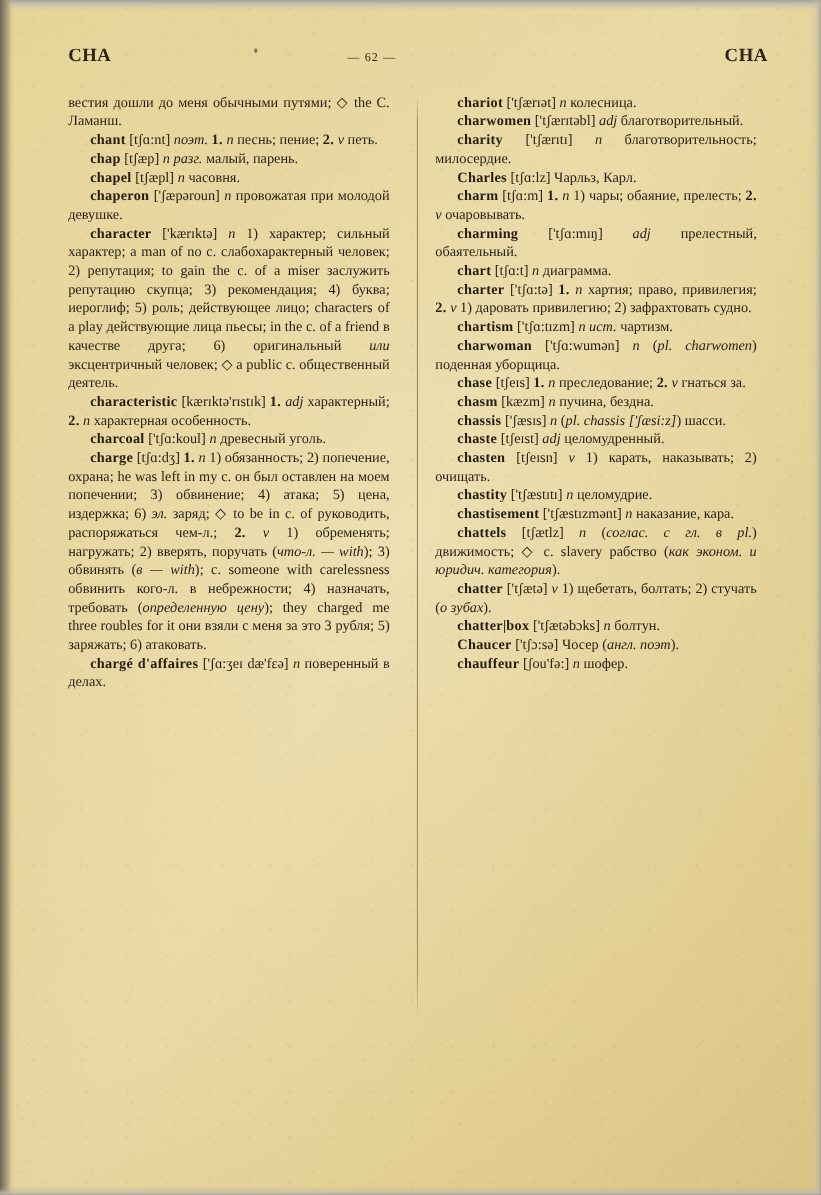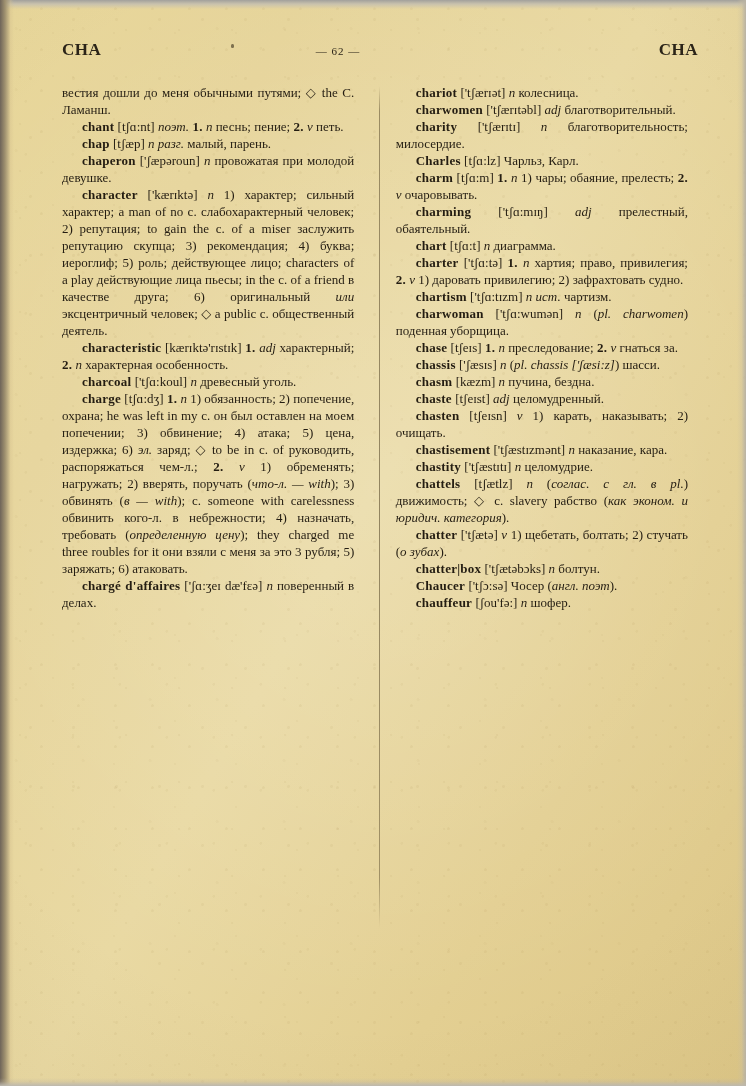--- a/index.html
+++ b/index.html
@@ -171,20 +171,21 @@
     <span class="rh-center">— 62 —</span>
     <span class="rh-side">CHA</span>
   </div>
 
   <div class="columns">
 
     <div class="col col-left">
       <p class="entry cont">вестия дошли до меня обычными путями; <span class="dia">◇</span> the C. Ламанш.</p>
       <p class="entry"><b>chant</b>  [tʃɑ:nt] <i>поэт.</i> <b>1.</b> <i>n</i> песнь; пение; <b>2.</b> <i>v</i> петь.</p>
       <p class="entry"><b>chap</b>  [tʃæp] <i>n</i> <i>разг.</i> малый, парень.</p>
+      <p class="entry"><b>chapel</b>  [tʃæpl] <i>n</i> часовня.</p>
       <p class="entry"><b>chaperon</b>  ['ʃæpəroun] <i>n</i> провожатая при молодой девушке.</p>
       <p class="entry"><b>character</b>  ['kærɪktə] <i>n</i> 1) характер; сильный характер; a man of no c. слабохарактерный человек; 2) репутация; to gain the c. of a miser заслужить репутацию скупца; 3) рекомендация; 4) буква; иероглиф; 5) роль; действующее лицо; characters of a play действующие лица пьесы; in the c. of a friend в качестве друга; 6) оригинальный <i>или</i> эксцентричный человек; <span class="dia">◇</span> a public c. общественный деятель.</p>
       <p class="entry"><b>characteristic</b>  [kærɪktə'rɪstɪk] <b>1.</b> <i>adj</i> характерный; <b>2.</b> <i>n</i> характерная особенность.</p>
       <p class="entry"><b>charcoal</b>  ['tʃɑ:koul] <i>n</i> древесный уголь.</p>
       <p class="entry"><b>charge</b>  [tʃɑ:dʒ] <b>1.</b> <i>n</i> 1) обязанность; 2) попечение, охрана; he was left in my c. он был оставлен на моем попечении; 3) обвинение; 4) атака; 5) цена, издержка; 6) <i>эл.</i> заряд; <span class="dia">◇</span> to be in c. of руководить, распоряжаться чем-л.; <b>2.</b> <i>v</i> 1) обременять; нагружать; 2) вверять, поручать (<i>что-л. — with</i>); 3) обвинять (<i>в — with</i>); c. someone with carelessness обвинить кого-л. в небрежности; 4) назначать, требовать (<i>определенную цену</i>); they charged me three roubles for it они взяли с меня за это 3 рубля; 5) заряжать; 6) атаковать.</p>
       <p class="entry"><b>chargé d'affaires</b>  ['ʃɑ:ʒeɪ dæ'fɛə] <i>n</i> поверенный в делах.</p>
     </div>
 
     <div class="gutter">
       <div class="rule"></div>
@@ -195,26 +196,26 @@
       <p class="entry"><b>charwomen</b>  ['tʃærɪtəbl] <i>adj</i> благотворительный.</p>
       <p class="entry"><b>charity</b>  ['tʃærɪtɪ] <i>n</i> благотворительность; милосердие.</p>
       <p class="entry"><b>Charles</b>  [tʃɑ:lz] Чарльз, Карл.</p>
       <p class="entry"><b>charm</b>  [tʃɑ:m] <b>1.</b> <i>n</i> 1) чары; обаяние, прелесть; <b>2.</b> <i>v</i> очаровывать.</p>
       <p class="entry"><b>charming</b>  ['tʃɑ:mɪŋ] <i>adj</i> прелестный, обаятельный.</p>
       <p class="entry"><b>chart</b>  [tʃɑ:t] <i>n</i> диаграмма.</p>
       <p class="entry"><b>charter</b>  ['tʃɑ:tə] <b>1.</b> <i>n</i> хартия; право, привилегия; <b>2.</b> <i>v</i> 1) даровать привилегию; 2) зафрахтовать судно.</p>
       <p class="entry"><b>chartism</b>  ['tʃɑ:tɪzm] <i>n</i> <i>ист.</i> чартизм.</p>
       <p class="entry"><b>charwoman</b>  ['tʃɑ:wumən] <i>n</i> (<i>pl. charwomen</i>) поденная уборщица.</p>
       <p class="entry"><b>chase</b>  [tʃeɪs] <b>1.</b> <i>n</i> преследование; <b>2.</b> <i>v</i> гнаться за.</p>
+      <p class="entry"><b>chasm</b>  [kæzm] <i>n</i> пучина, бездна.</p>
       <p class="entry"><b>chassis</b>  ['ʃæsɪs] <i>n</i> (<i>pl. chassis ['ʃæsi:z]</i>) шасси.</p>
-      <p class="entry"><b>chasm</b>  [kæzm] <i>n</i> пучина, бездна.</p>
       <p class="entry"><b>chaste</b>  [tʃeɪst] <i>adj</i> целомудренный.</p>
       <p class="entry"><b>chasten</b>  [tʃeɪsn] <i>v</i> 1) карать, наказывать; 2) очищать.</p>
+      <p class="entry"><b>chastity</b>  ['tʃæstɪtɪ] <i>n</i> целомудрие.</p>
       <p class="entry"><b>chastisement</b>  ['tʃæstɪzmənt] <i>n</i> наказание, кара.</p>
-      <p class="entry"><b>chastity</b>  ['tʃæstɪtɪ] <i>n</i> целомудрие.</p>
       <p class="entry"><b>chattels</b>  [tʃætlz] <i>n</i> (<i>соглас. с <i>гл. в pl.</i></i>) движимость; <span class="dia">◇</span> c. slavery рабство (<i>как эконом. и юридич. <i>категория</i></i>).</p>
       <p class="entry"><b>chatter</b>  ['tʃætə] <i>v</i> 1) щебетать, болтать; 2) стучать (<i>о зубах</i>).</p>
       <p class="entry"><b>chatter|box</b>  ['tʃætəbɔks] <i>n</i> болтун.</p>
       <p class="entry"><b>Chaucer</b>  ['tʃɔ:sə] Чосер (<i>англ. <i>поэт</i></i>).</p>
       <p class="entry"><b>chauffeur</b>  [ʃou'fə:] <i>n</i> шофер.</p>
     </div>
 
   </div>
 </div>
 

